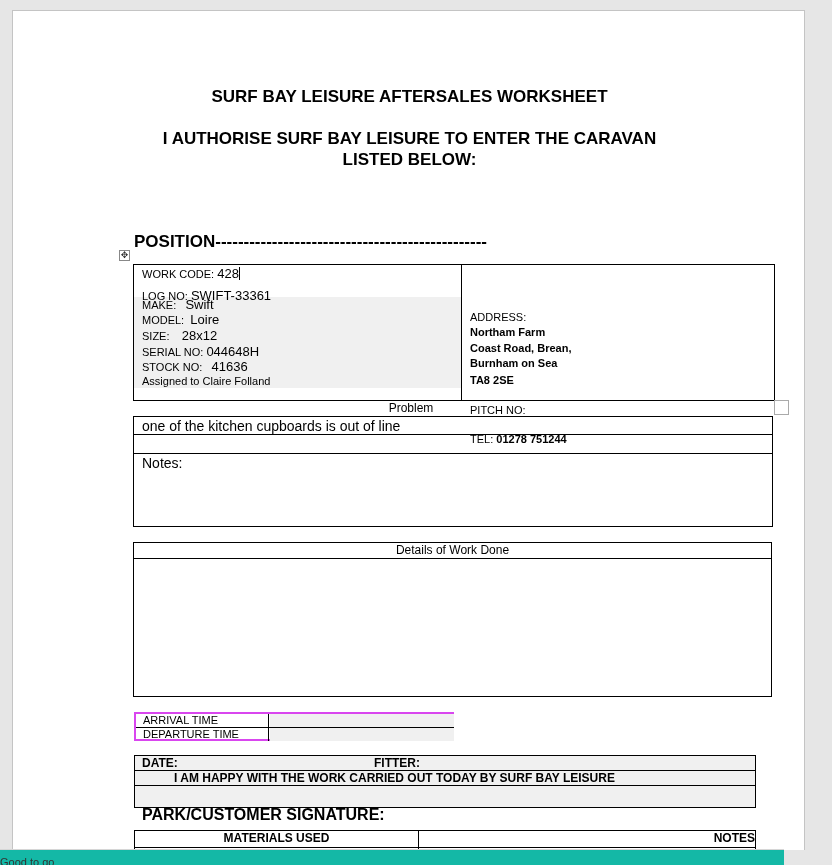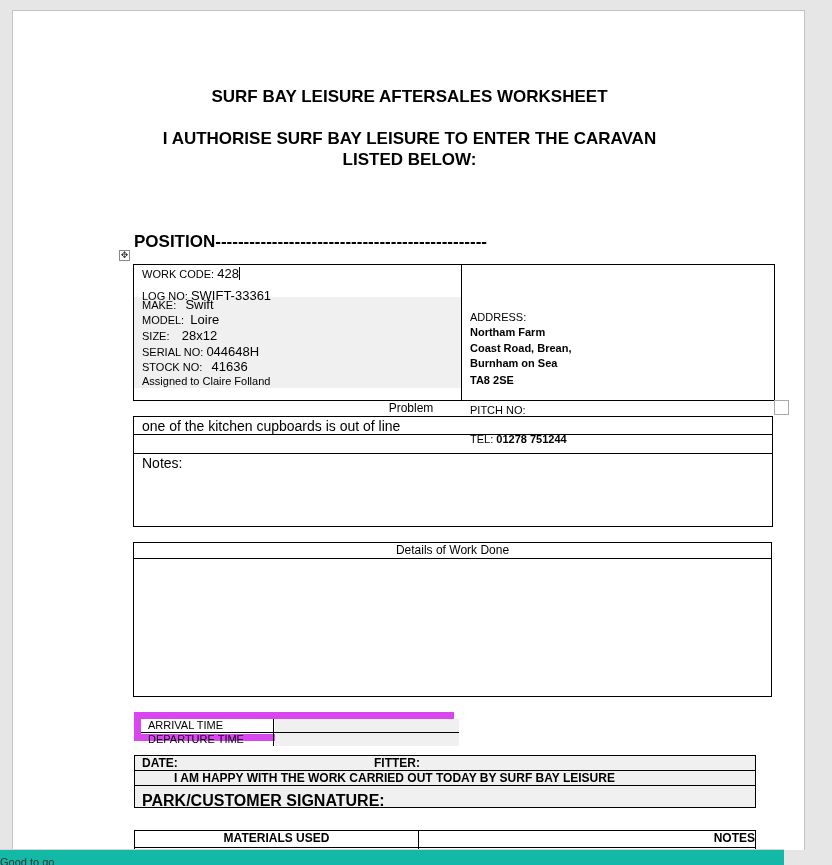--- a/index.html
+++ b/index.html
@@ -21,28 +21,28 @@
   .addr { position:absolute; left:0; font-size:11px; white-space:pre; }
   .b { font-weight:bold; }
   .problem-label { left:120px; width:556px; top:390px; text-align:center; font-size:12px; font-family:"Liberation Sans", sans-serif; }
   .sq-handle { left:761px; top:389px; width:15px; height:15px; border:1px solid #aaa; box-sizing:border-box; background:#fff; }
   .problem-box { left:120px; top:405px; width:640px; height:111px; border:1px solid #000; box-sizing:border-box; }
   .prob-row1 { position:absolute; left:0; top:0; width:638px; height:17px; border-bottom:1px solid #000; }
   .prob-row2 { position:absolute; left:0; top:18px; width:638px; height:18px; border-bottom:1px solid #000; }
   .cell-text { position:absolute; left:8px; font-size:14px; white-space:pre; }
   .work-box { left:120px; top:531px; width:639px; height:155px; border:1px solid #000; box-sizing:border-box; }
   .work-head { position:absolute; left:0; top:0; width:637px; height:15px; border-bottom:1px solid #000; text-align:center; font-size:12px; line-height:15px; }
-  .time-box { left:121px; top:701px; width:320px; height:29px; border:7px solid #d946ef; box-sizing:border-box; }
+  .time-box { left:121px; top:701px; width:320px; height:29px; border:2px solid #d946ef; box-sizing:border-box; }
   .time-row { position:absolute; left:0; width:318px; height:13px; }
   .time-lbl { position:absolute; left:0; top:0; width:133px; height:13px; border-right:1px solid #000; font-size:11px; line-height:13px; padding-left:7px; box-sizing:border-box; }
   .time-val { position:absolute; left:134px; top:0; width:184px; height:13px; background:#f0f0f0; }
   .sign-box { left:121px; top:744px; width:622px; height:53px; border:1px solid #000; box-sizing:border-box; background:#f0f0f0; }
   .sign-r1 { position:absolute; left:0; top:0; width:620px; height:14px; border-bottom:1px solid #000; font-size:12px; font-weight:bold; line-height:14px; }
   .sign-r2 { position:absolute; left:0; top:15px; width:620px; height:14px; border-bottom:1px solid #000; font-size:12px; font-weight:bold; line-height:14px; }
-  .sign-r3 { position:absolute; left:0; top:34px; width:620px; height:21px; font-size:16px; font-weight:bold; line-height:21px; }
+  .sign-r3 { position:absolute; left:0; top:48px; width:620px; height:21px; font-size:16px; font-weight:bold; line-height:21px; }
   .mat-box { left:121px; top:819px; width:622px; height:40px; border:1px solid #000; box-sizing:border-box; }
   .mat-col1 { position:absolute; left:0; top:0; width:283px; height:40px; border-right:1px solid #000; }
   .mat-head { position:absolute; top:0; height:15px; font-size:12px; font-weight:bold; line-height:15px; text-align:center; }
   .mat-line { position:absolute; left:0; top:16px; width:620px; height:1px; background:#000; }
   .statusbar { position:absolute; left:0; top:849px; width:784px; height:16px; background:#14b8a6; border-top:1px solid #d6d6d6; font-size:11px; line-height:16px; color:#333; }
   .status-text { position:absolute; left:0; top:4px; }
 </style>
 </head>
 <body>
 

